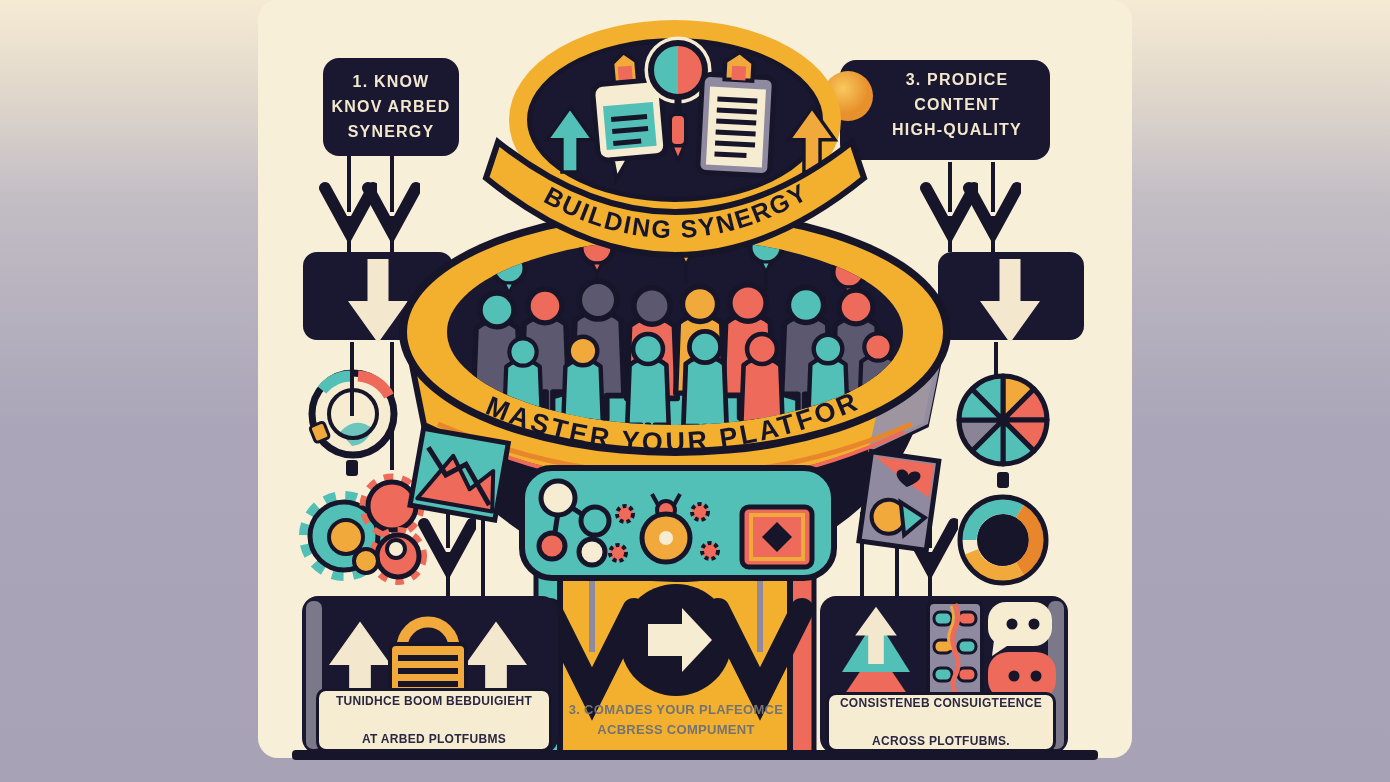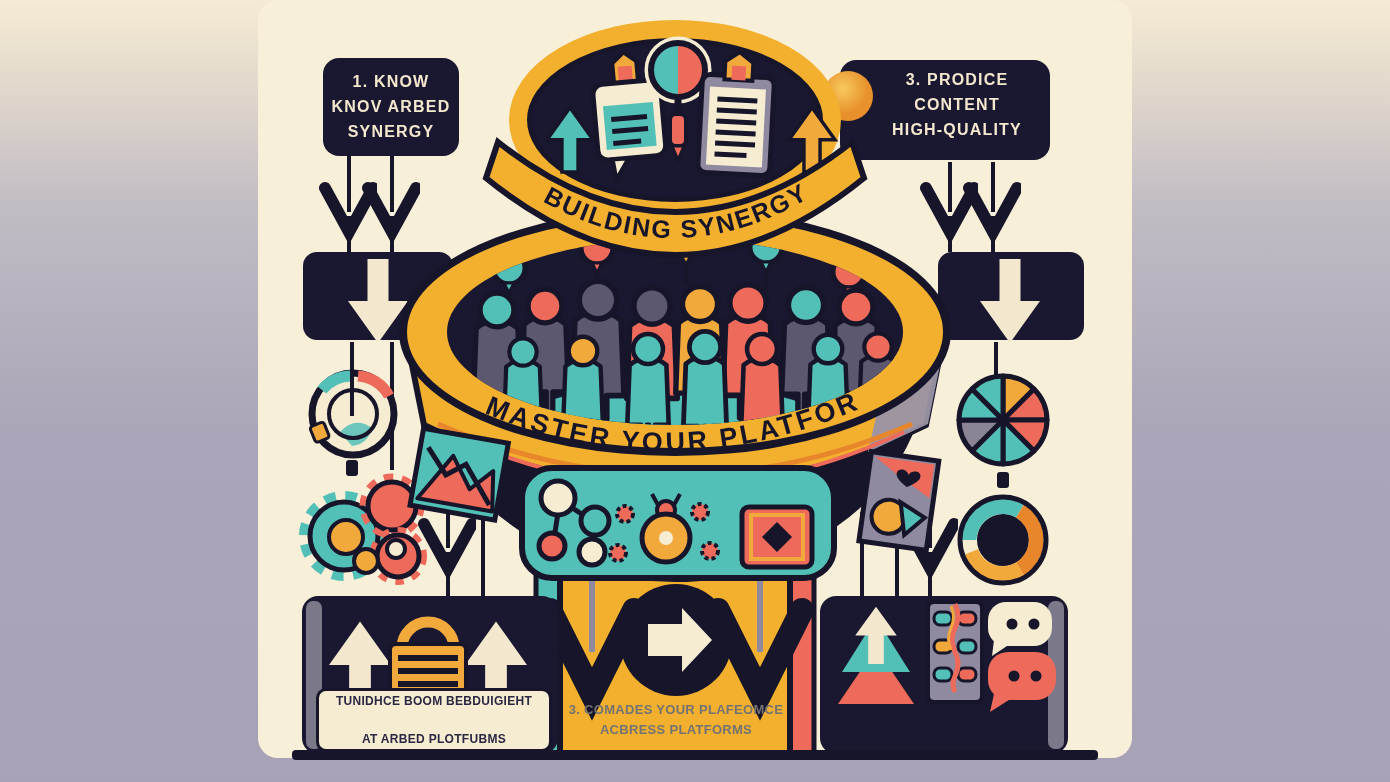--- a/index.html
+++ b/index.html
@@ -390,15 +390,19 @@
     <div>CONTENT</div>
     <div>HIGH-QUALITY</div>
   </div>
 
   <div class="absdiv caption" style="left:316px;top:688px;width:230px;height:58px;">
     <div>TUNIDHCE BOOM BEBDUIGIEHT</div>
     <div>AT ARBED PLOTFUBMS</div>
   </div>
   <div class="absdiv caption-plain" style="left:564px;top:700px;width:224px;">
     <div>3. COMADES YOUR PLAFEOMCE</div>
-    <div>ACBRESS PLATFORMS</div>
+    <div>ACBRESS COMPUMENT</div>
+  </div>
+  <div class="absdiv caption" style="left:826px;top:692px;width:224px;height:54px;">
+    <div>CONSISTENEB CONSUIGTEENCE</div>
+    <div>ACROSS PLOTFUBMS.</div>
   </div>
 </div>
 
 </body></html>

